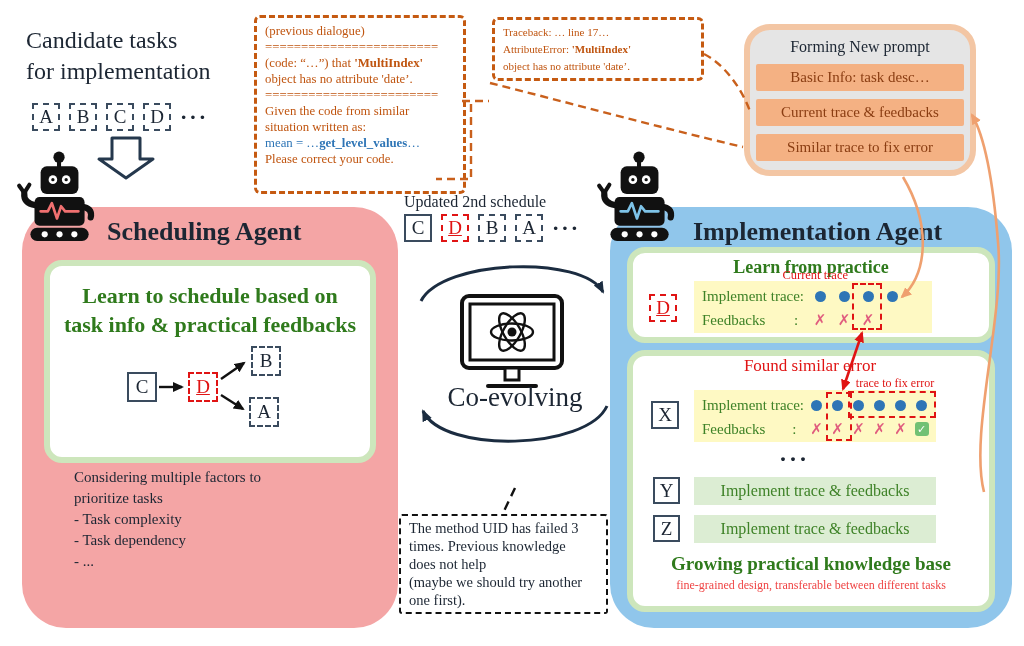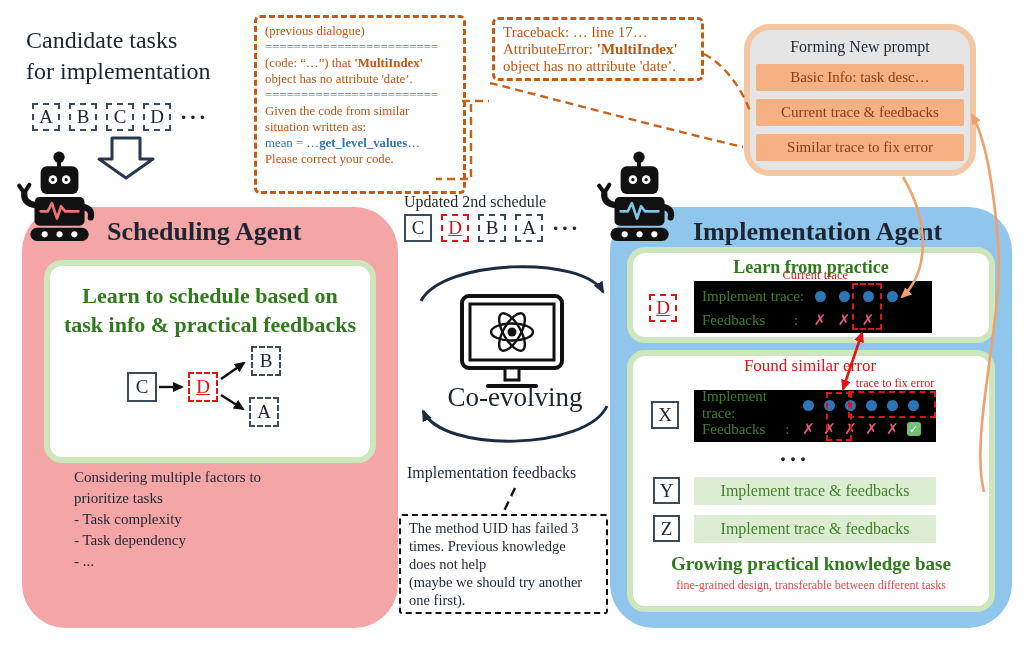--- a/index.html
+++ b/index.html
@@ -26,21 +26,21 @@
   
   #prompt-box{position:absolute;left:744px;top:24px;width:232px;height:152px;background:#e5e5e5;
               border:6px solid #F3C6A4;border-radius:26px;box-sizing:border-box;}
   .prompt-bar{width:208px;height:27px;margin:8px auto 0 auto;background:#F4B183;border-radius:2px;
               color:#8A3D12;font-size:15px;display:flex;align-items:center;justify-content:center;}
   
   .orange-dash{position:absolute;border:3px dashed #C55A11;border-radius:6px;box-sizing:border-box;
                color:#C05510;background:#fff;}
   .blue-txt{color:#2E75B6;}
   
-  .gpanel{position:absolute;background:#000000;box-sizing:border-box;padding:3px 12px 0 8px;}
+  .gpanel{position:absolute;background:#fef9c3;box-sizing:border-box;padding:3px 4px 0 8px;}
   .trow{display:flex;align-items:center;height:24px;}
   .tlabel{font-size:15px;color:#3E8227;}
   .w106{width:106px;}.w92{width:92px;}.w14{width:14px;}
   .slots{display:flex;}
   .slot24{width:24px;display:flex;align-items:center;justify-content:center;}
   .slot21{width:21px;display:flex;align-items:center;justify-content:center;}
   .dot{width:11px;height:11px;border-radius:50%;background:#2E75B6;}
   .cross{color:#E05C7E;font-weight:bold;font-size:15px;font-family:"DejaVu Sans",sans-serif;}
   .checkbox{width:14px;height:14px;background:#72C174;border-radius:3px;color:#fff;font-size:11px;
             display:flex;align-items:center;justify-content:center;font-family:"DejaVu Sans",sans-serif;}
@@ -82,21 +82,21 @@
     <div>========================</div>
     <div><span>(code: “…”) that </span><span class="bold">'MultiIndex'</span></div>
     <div>object has no attribute 'date’.</div>
     <div>========================</div>
     <div>Given the code from similar</div>
     <div>situation written as:</div>
     <div class="blue-txt"><span>mean = …</span><span class="bold">get_level_values</span><span>…</span></div>
     <div>Please correct your code.</div>
   </div>
 
-  <div class="orange-dash" style="left:492px;top:17px;width:212px;height:64px;padding:4px 8px;font-size:15px;line-height:17px;white-space:nowrap;">
+  <div class="orange-dash" style="left:492px;top:17px;width:212px;height:64px;padding:4px 8px;font-size:11px;line-height:17px;white-space:nowrap;">
     <div>Traceback: … line 17…</div>
     <div><span>AttributeError: </span><span class="bold">'MultiIndex'</span></div>
     <div>object has no attribute 'date’.</div>
   </div>
 
   <div id="prompt-box">
     <div class="center" style="font-size:16px;margin-top:8px;">Forming New prompt</div>
     <div class="prompt-bar">Basic Info: task desc…</div>
     <div class="prompt-bar">Current trace &amp; feedbacks</div>
     <div class="prompt-bar">Similar trace to fix error</div>
@@ -157,21 +157,20 @@
       <circle cx="60" cy="44" r="4.5" fill="#111"></circle>
       <ellipse cx="60" cy="44" rx="21" ry="8.5" fill="none" stroke="#111" stroke-width="2.4"></ellipse>
       <ellipse cx="60" cy="44" rx="21" ry="8.5" fill="none" stroke="#111" stroke-width="2.4" transform="rotate(60 60 44)"></ellipse>
       <ellipse cx="60" cy="44" rx="21" ry="8.5" fill="none" stroke="#111" stroke-width="2.4" transform="rotate(120 60 44)"></ellipse>
       <path d="M53,80 h14 v12 h-14 z" fill="#fff" stroke="#111" stroke-width="3"></path>
       <path d="M36,98 h48" stroke="#111" stroke-width="4" stroke-linecap="round"></path>
     </svg>
   </div>
   <div class="abs center" style="left:425px;top:382px;width:180px;font-size:27px;">Co-evolving</div>
 
-  <div class="abs" style="left:407px;top:464px;font-size:16px;">Implementation feedbacks</div>
 
   <div class="abs" style="left:399px;top:514px;width:209px;height:100px;border:2.5px dashed #111;border-radius:3px;box-sizing:border-box;padding:3px 8px;font-size:14.5px;line-height:18px;">
     <div>The method UID has failed 3</div>
     <div>times. Previous knowledge</div>
     <div>does not help</div>
     <div>(maybe we should try another</div>
     <div>one first).</div>
   </div>
 
   <div class="agent-box" style="left:610px;top:207px;width:402px;height:421px;background:#90C6EB;"></div>

